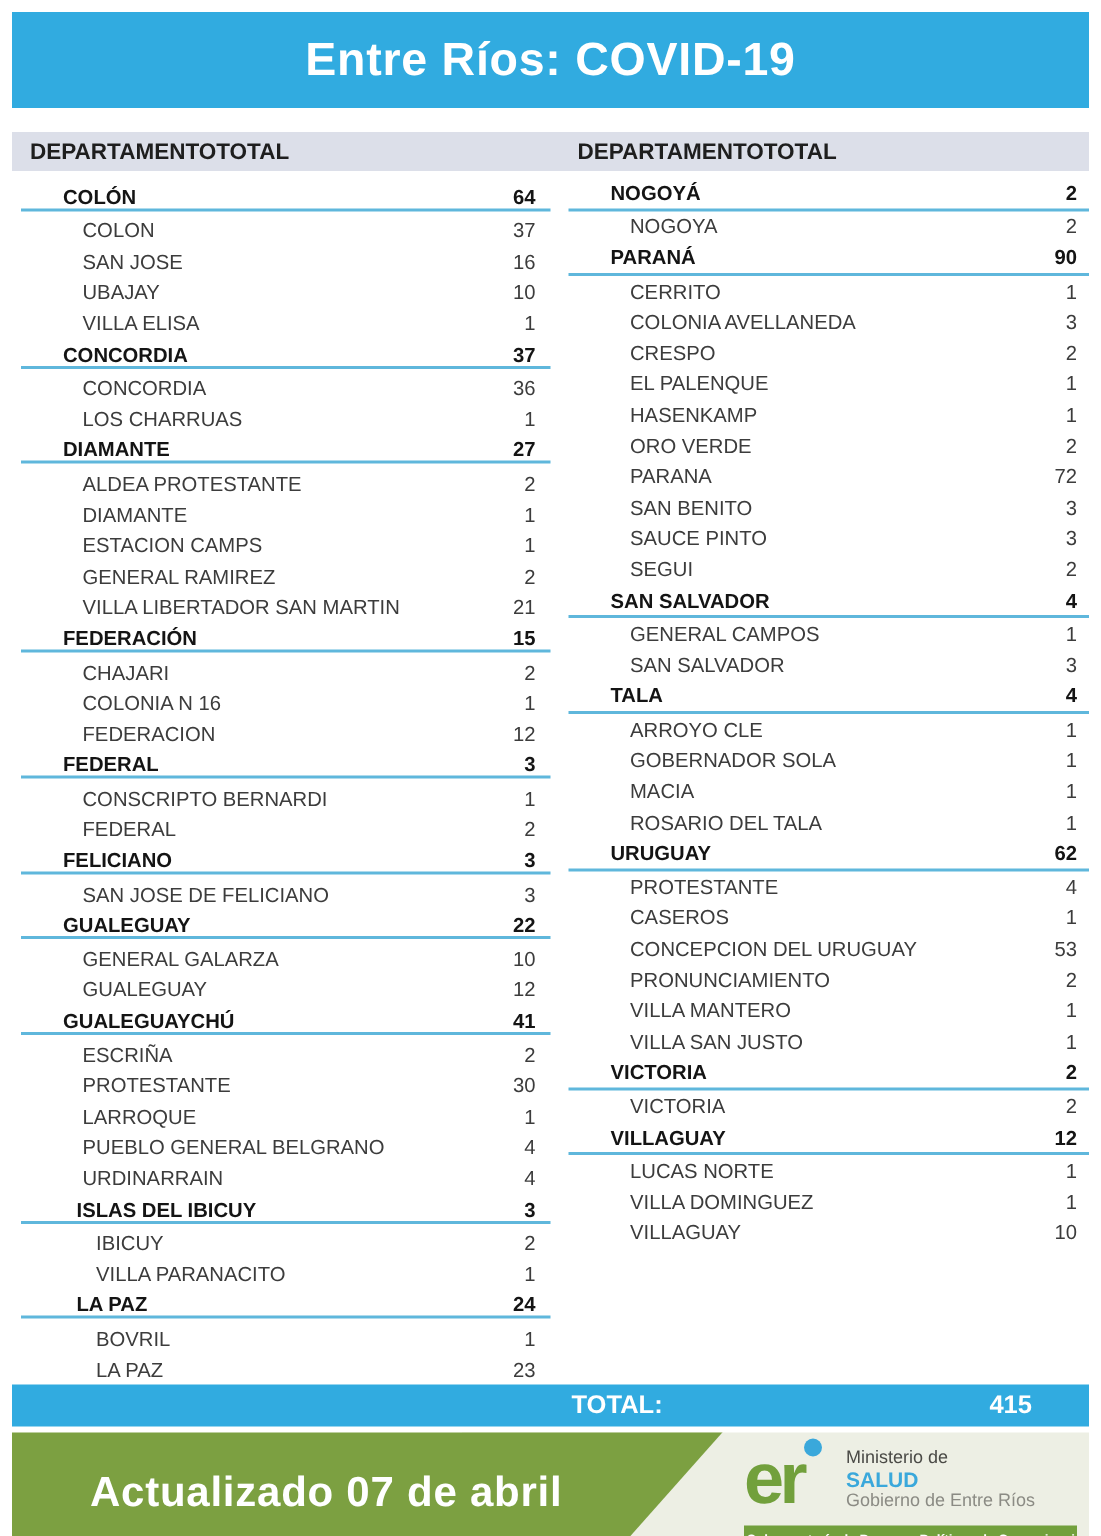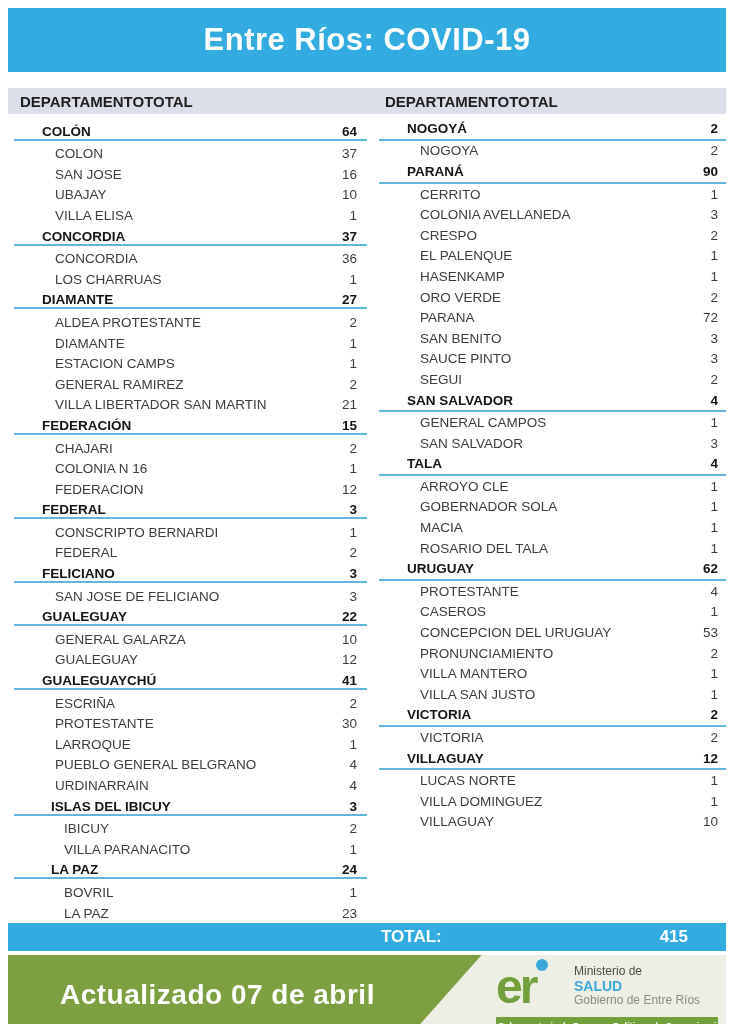--- a/index.html
+++ b/index.html
@@ -69,21 +69,21 @@
   .banner{
     position:absolute;left:0;top:0;width:474px;height:100%;background:#7CA041;
     clip-path:polygon(0 0,100% 0,calc(100% - 72px) 100%,0 100%);
     display:flex;align-items:center;
   }
   .banner .updated{
     padding-left:52px;color:#ffffff;font-size:28px;font-weight:bold;
     letter-spacing:.5px;
   }
   .brand{position:absolute;left:488px;top:5px;width:222px;}
-  .brand-row{display:flex;align-items:center;gap:20px;height:54px;}
+  .brand-row{display:flex;align-items:center;gap:10px;height:54px;}
   .er-logo{
     position:relative;width:58px;height:54px;
     font-size:48px;font-weight:bold;color:#72A03C;letter-spacing:-3px;line-height:54px;
   }
   .er-dot{
     position:absolute;top:-1px;right:6px;width:12px;height:12px;border-radius:50%;
     background:#3AA8DB;
   }
   .ministry{line-height:1.12;}
   .ministry .l1{font-size:12px;color:#4a4a46;}

